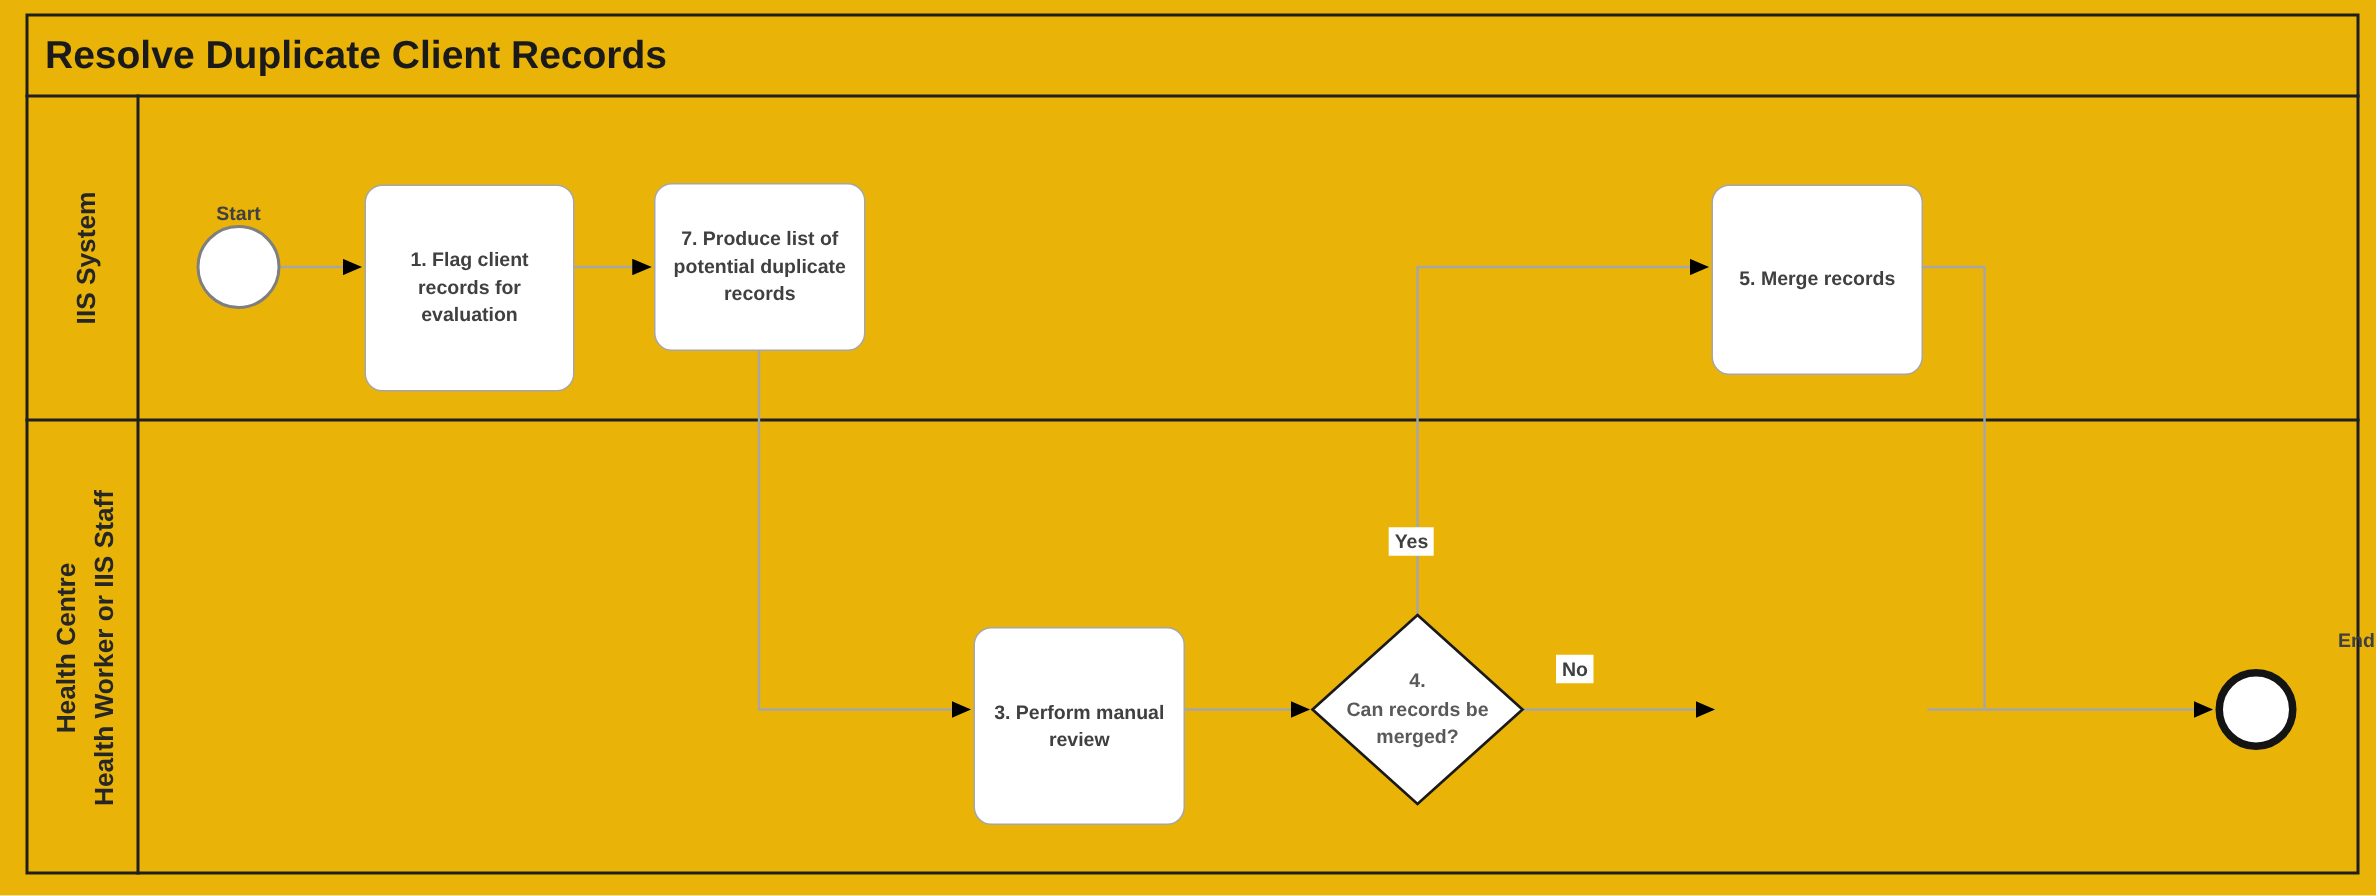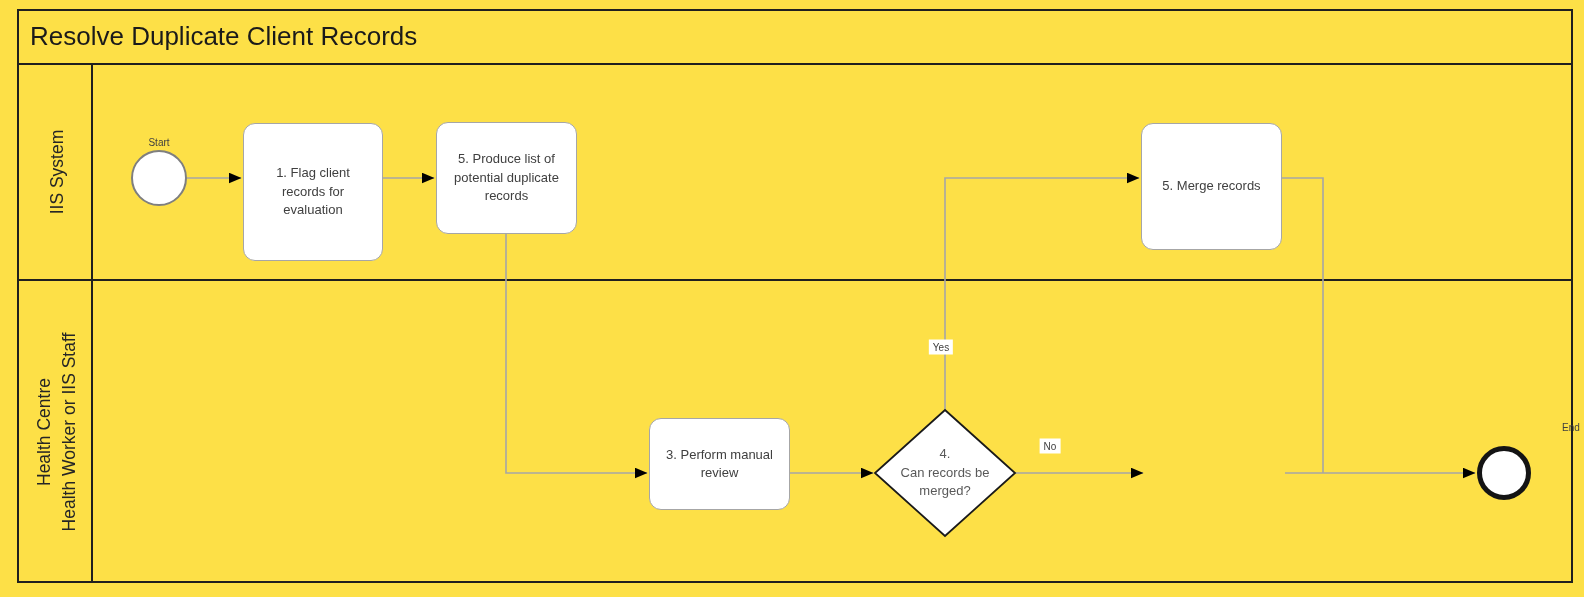--- a/index.html
+++ b/index.html
@@ -5,22 +5,23 @@
   html, body {
     margin: 0;
     padding: 0;
     background: #ffffff;
     font-family: "Liberation Sans", "DejaVu Sans", sans-serif;
   }
   #canvas {
     position: relative;
     width: 1584px;
     height: 597px;
-    background: #fde047;
+    background: #eab308;
     overflow: hidden;
+    font-weight: bold;
   }
   .abs { position: absolute; }
 
   
   .frame {
     left: 17px; top: 9px; width: 1556px; height: 574px;
     border: 2px solid #1f1f1f;
     box-sizing: border-box;
   }
   .hline { background: #1f1f1f; height: 2px; }
@@ -65,21 +66,21 @@
   .start-circle {
     left: 131px; top: 150px; width: 56px; height: 56px;
     border: 2px solid #7f7f7f;
   }
   .end-circle {
     left: 1477px; top: 446px; width: 54px; height: 54px;
     border: 5px solid #141414;
   }
   .event-label, .edge-label {
     transform: translate(-50%, -50%);
-    font-size: 10px;
+    font-size: 13px;
     color: #404040;
     white-space: nowrap;
   }
   .edge-label {
     background: #ffffff;
     padding: 2px 4px;
   }
   .decision-text {
     left: 870px; top: 445px; width: 150px;
     text-align: center;
@@ -124,27 +125,27 @@
 
   <div class="abs event-circle start-circle"></div>
   <div class="abs event-label" style="left:159px; top:142px;">Start</div>
 
   <div class="abs event-circle end-circle"></div>
   <div class="abs event-label" style="left:1571px; top:427px;">End</div>
 
   <div class="abs task" style="left:243px; top:123px; width:140px; height:138px;">1. Flag client
 records for
 evaluation</div>
-  <div class="abs task" style="left:436px; top:122px; width:141px; height:112px;">5. Produce list of
+  <div class="abs task" style="left:436px; top:122px; width:141px; height:112px;">7. Produce list of
 potential duplicate
 records</div>
-  <div class="abs task" style="left:649px; top:418px; width:141px; height:92px;">3. Perform manual
+  <div class="abs task" style="left:649px; top:418px; width:141px; height:132px;">3. Perform manual
 review</div>
   <div class="abs task" style="left:1141px; top:123px; width:141px; height:127px;">5. Merge records</div>
 
   <div class="abs decision-text">4.
 Can records be
 merged?</div>
 
-  <div class="abs edge-label" style="left:941px; top:347px;">Yes</div>
+  <div class="abs edge-label" style="left:941px; top:361px;">Yes</div>
   <div class="abs edge-label" style="left:1050px; top:446px;">No</div>
 
 </div>
 
 </body></html>

